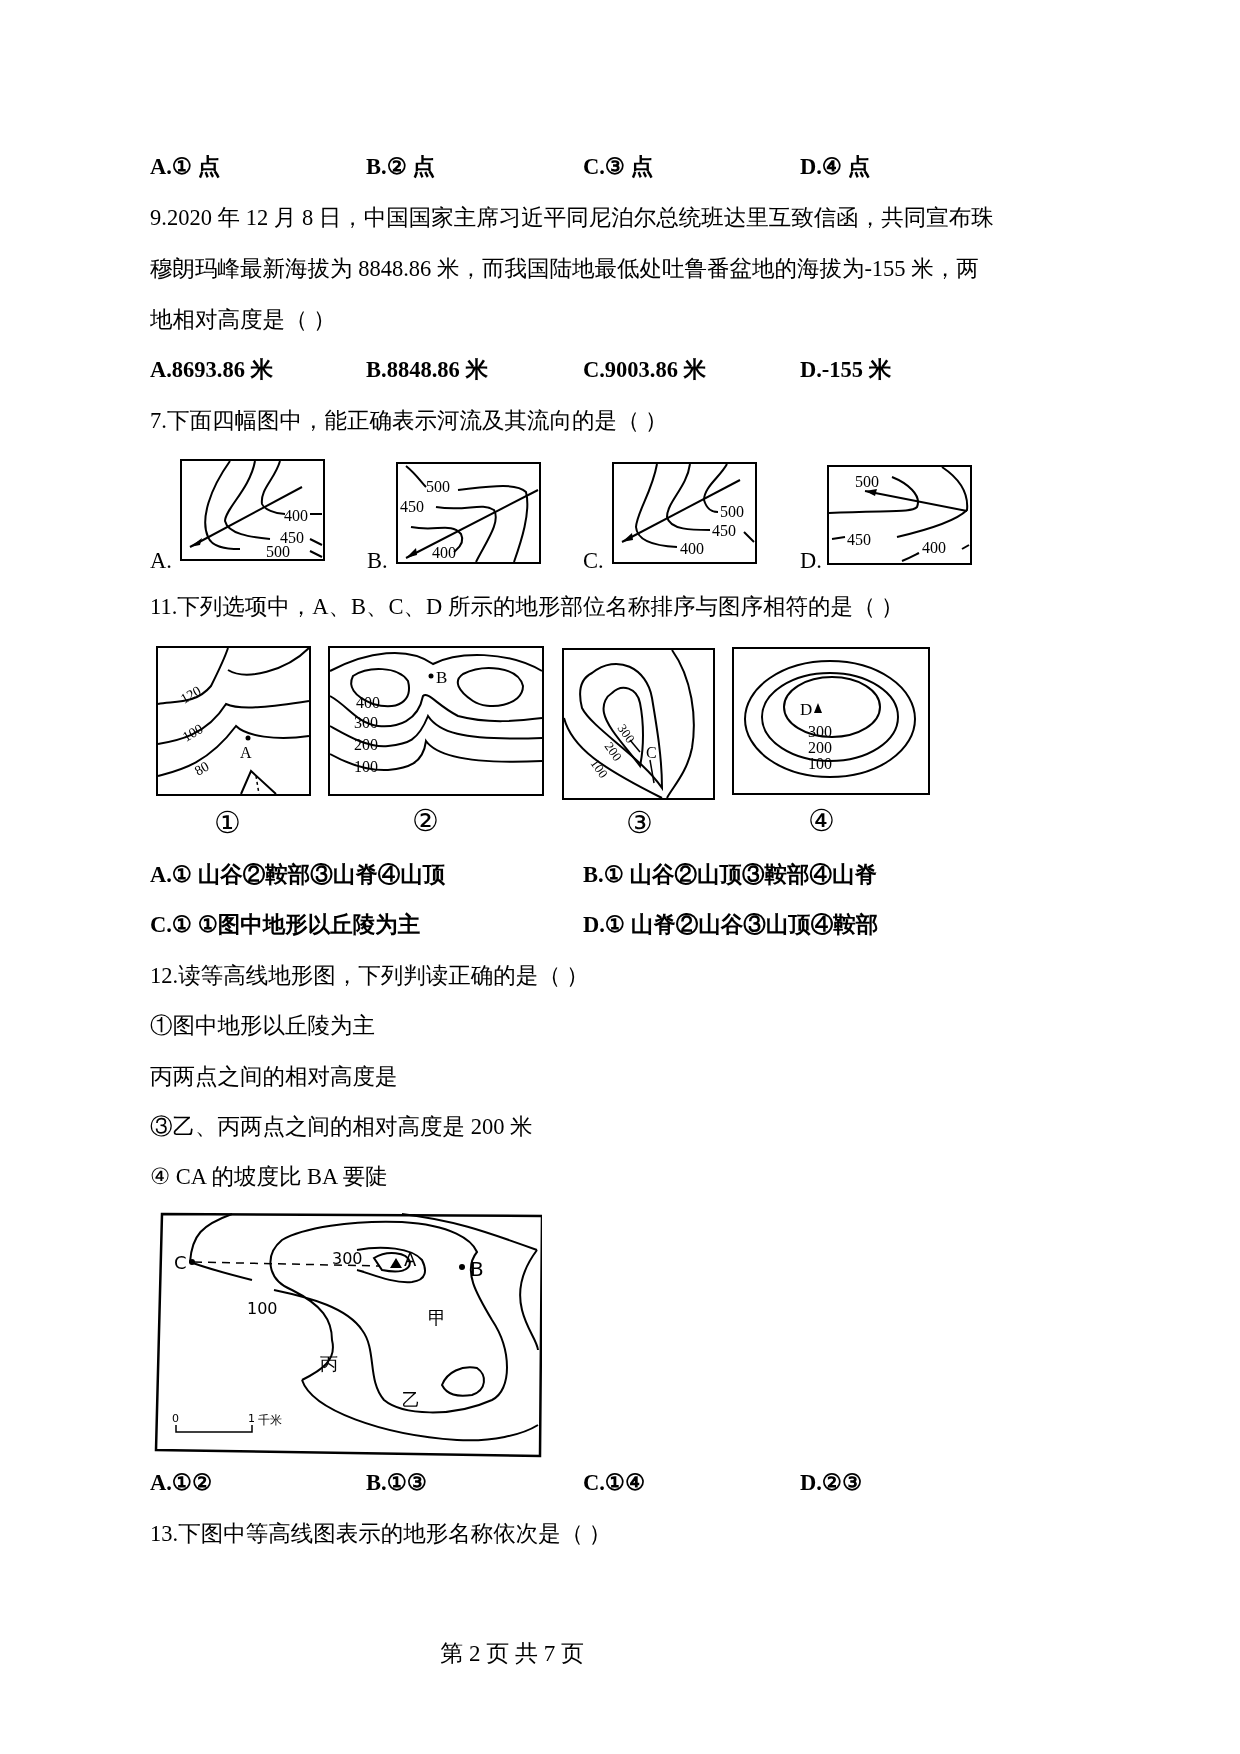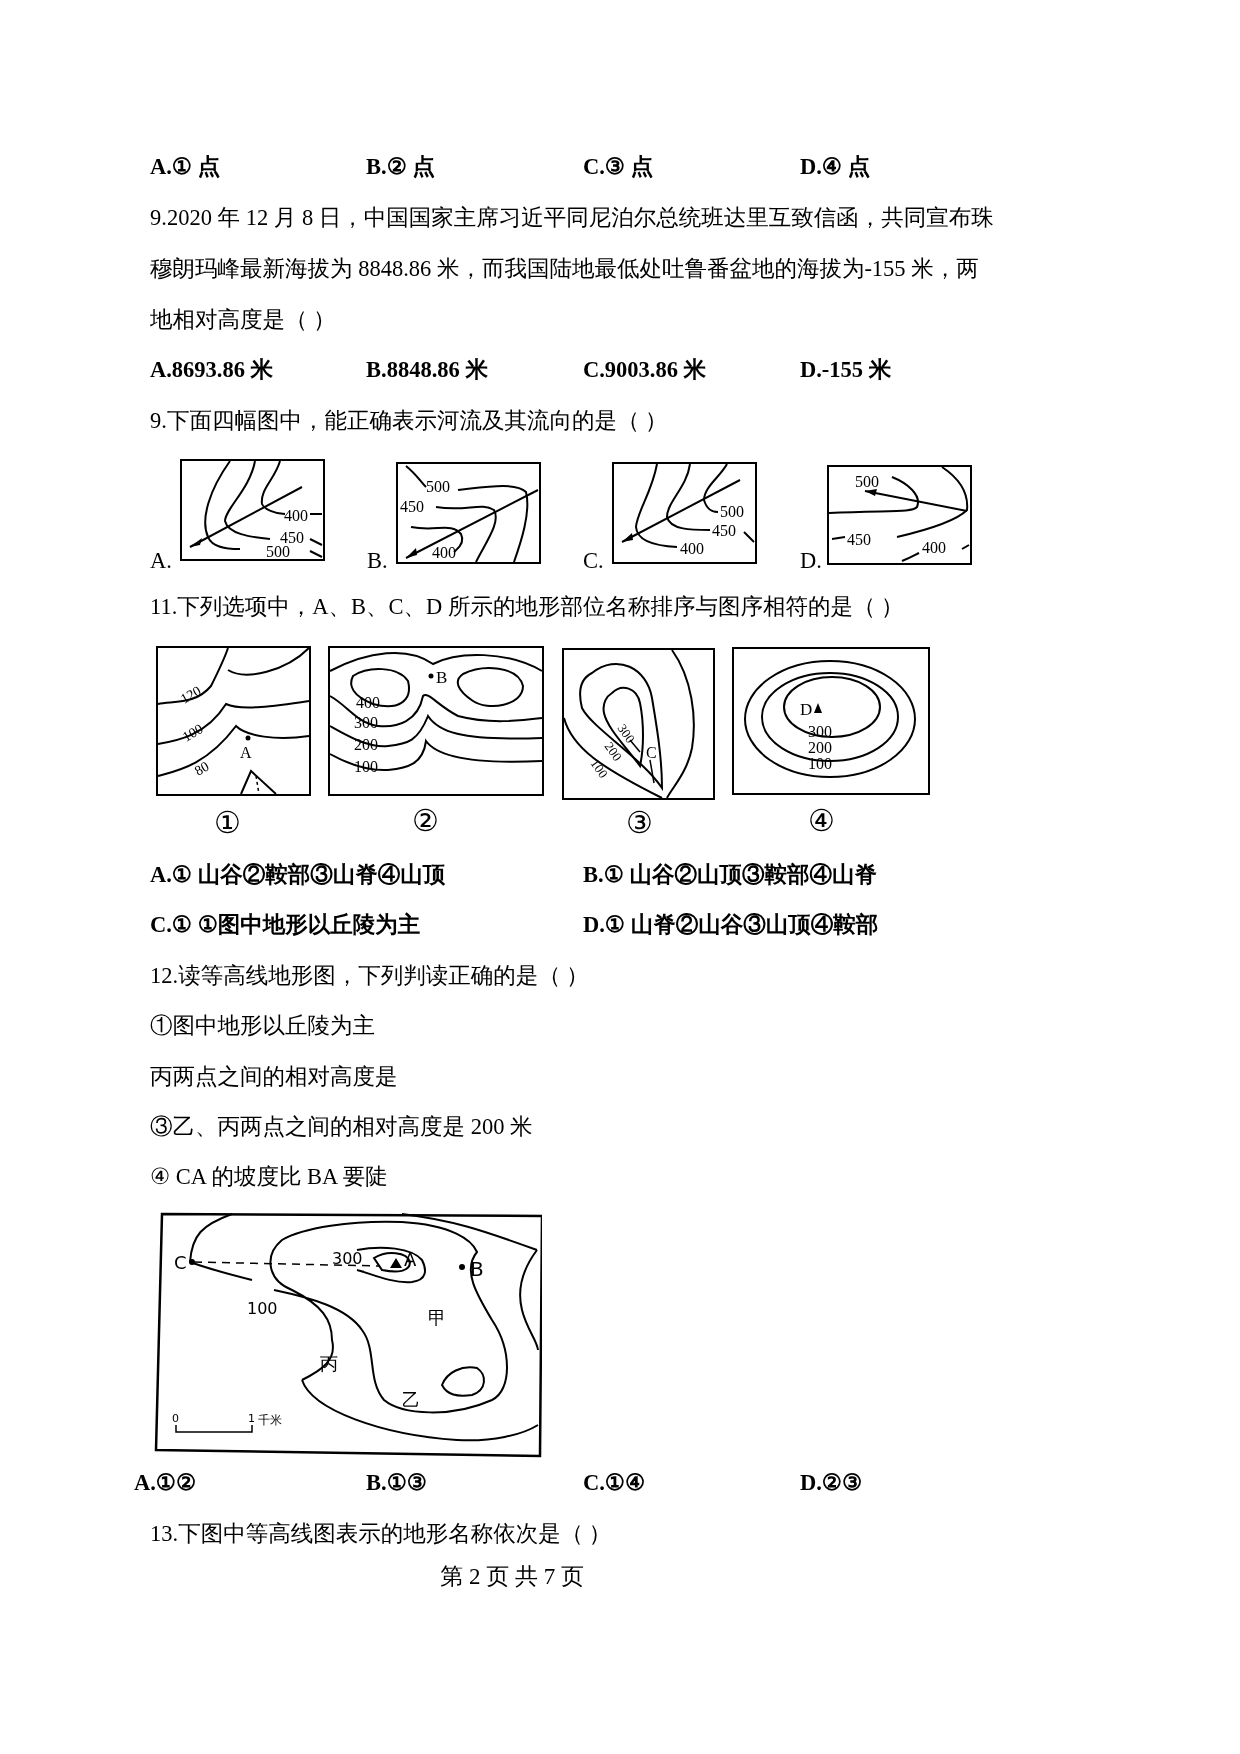--- a/index.html
+++ b/index.html
@@ -4,39 +4,39 @@
 <style>
   html, body { margin:0; padding:0; background:#ffffff; }
   body { width:1240px; height:1754px; position:relative; overflow:hidden;
          font-family:"Liberation Serif","DejaVu Serif",serif; color:#000; }
   .line { position:absolute; left:150px; font-size:22.5px; line-height:30px; white-space:nowrap; }
   .opt { position:absolute; font-size:22.5px; line-height:30px; white-space:nowrap;font-weight:bold; }
   .fig { position:absolute; }
   .fig svg { display:block; }
   .figlabel { position:absolute; font-size:22.5px; line-height:30px; }
   .circ { position:absolute; font-size:30px; line-height:30px; }
-  .footer { position:absolute; left:0; width:1024px; top:1561px; text-align:center; font-size:23px; }
+  .footer { position:absolute; left:0; width:1024px; top:1638px; text-align:center; font-size:23px; }
 </style>
 </head>
 <body>
 
 <div class="opt" style="left:150px;top:152px">A.① 点</div>
 <div class="opt" style="left:366px;top:152px">B.② 点</div>
 <div class="opt" style="left:583px;top:152px">C.③ 点</div>
 <div class="opt" style="left:800px;top:152px">D.④ 点</div>
 
 <div class="line" style="top:203px">9.2020 年 12 月 8 日，中国国家主席习近平同尼泊尔总统班达里互致信函，共同宣布珠</div>
 <div class="line" style="top:254px">穆朗玛峰最新海拔为 8848.86 米，而我国陆地最低处吐鲁番盆地的海拔为-155 米，两</div>
 <div class="line" style="top:305px">地相对高度是（    ）</div>
 <div class="opt" style="left:150px;top:355px">A.8693.86 米</div>
 <div class="opt" style="left:366px;top:355px">B.8848.86 米</div>
 <div class="opt" style="left:583px;top:355px">C.9003.86 米</div>
 <div class="opt" style="left:800px;top:355px">D.-155 米</div>
 
-<div class="line" style="top:406px">9.下面四幅图中，能正确表示河流及其流向的是（    ）</div>
+<div class="line" style="top:406px">7.下面四幅图中，能正确表示河流及其流向的是（    ）</div>
 
 <div class="figlabel" style="left:150px;top:546px">A.</div>
 <div class="fig" style="left:180px;top:459px">
   <svg width="145" height="102" viewBox="0 0 145 102">
     <rect x="1" y="1" width="143" height="100" fill="#fff" stroke="#000" stroke-width="2"></rect>
     <path d="M50 2 C30 30 20 60 28 78 C32 88 45 90 60 90" fill="none" stroke="#000" stroke-width="2"></path>
     <path d="M75 2 C70 30 45 50 45 62 C48 75 70 78 90 80" fill="none" stroke="#000" stroke-width="2"></path>
     <path d="M100 2 C95 20 80 30 82 45 C84 50 95 55 105 55" fill="none" stroke="#000" stroke-width="2"></path>
     <path d="M130 55 L142 55 M130 80 L142 86 M130 92 L142 98" fill="none" stroke="#000" stroke-width="2"></path>
     <path d="M122 28 L10 88" fill="none" stroke="#000" stroke-width="2"></path>
@@ -201,20 +201,20 @@
     <text x="276" y="114" font-size="18" font-family="DejaVu Sans, sans-serif">甲</text>
     <text x="168" y="160" font-size="18" font-family="DejaVu Sans, sans-serif">丙</text>
     <text x="250" y="196" font-size="18" font-family="DejaVu Sans, sans-serif">乙</text>
     <path d="M24 215 L24 222 L100 222 L100 215" fill="none" stroke="#000" stroke-width="1.5"></path>
     <text x="20" y="212" font-size="11" font-family="DejaVu Sans, sans-serif">0</text>
     <text x="96" y="212" font-size="11" font-family="DejaVu Sans, sans-serif">1</text>
     <text x="106" y="214" font-size="12" font-family="DejaVu Sans, sans-serif">千米</text>
   </svg>
 </div>
 
-<div class="opt" style="left:134px;top:1468px">A.①②</div>
+<div class="opt" style="left:150px;top:1468px">A.①②</div>
 <div class="opt" style="left:366px;top:1468px">B.①③</div>
 <div class="opt" style="left:583px;top:1468px">C.①④</div>
 <div class="opt" style="left:800px;top:1468px">D.②③</div>
 
 <div class="line" style="top:1519px">13.下图中等高线图表示的地形名称依次是（    ）</div>
 
 <div class="footer">第 2 页 共 7 页</div>
 
 </body></html>

